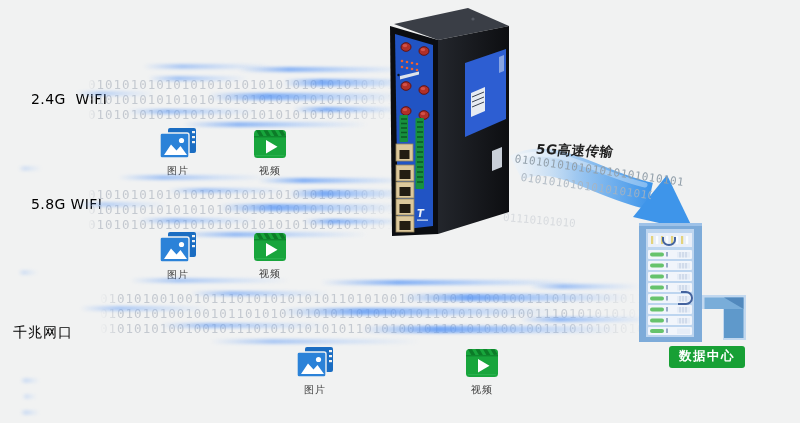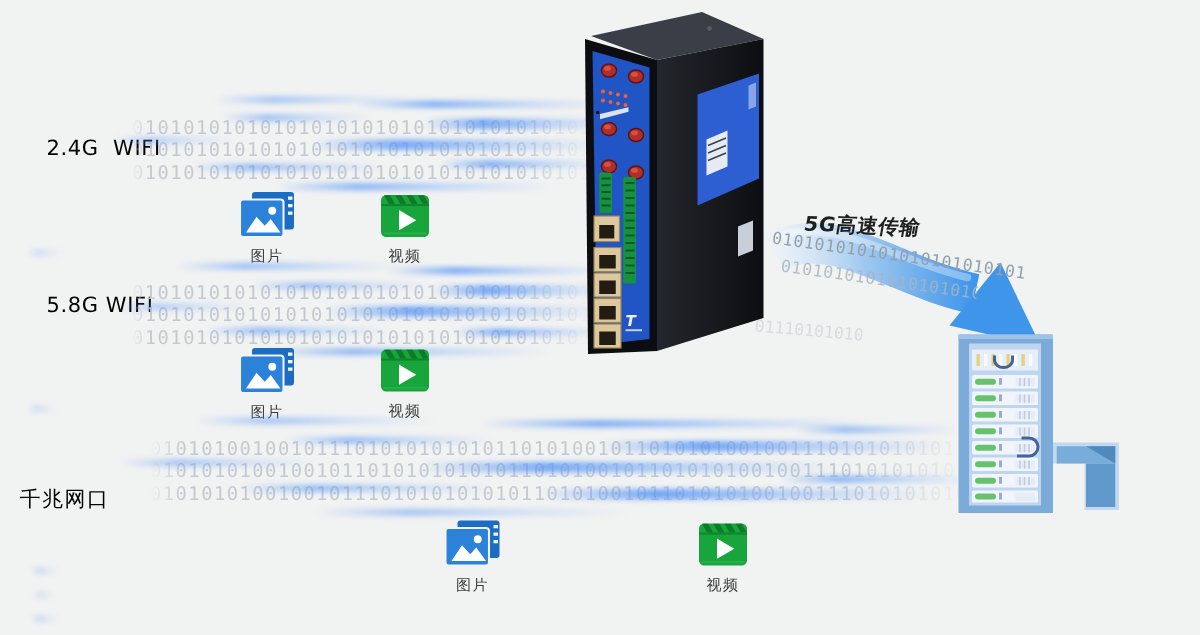--- a/index.html
+++ b/index.html
@@ -299,14 +299,15 @@
       </g>
       <path d="M48,76 h5 a6,6 0 0 1 0,12 h-8" stroke="#44639e" stroke-width="2" fill="none"></path>
     </g>
     <g>
       <path d="M69,79 h44 v45 h-23 v-31 h-21 z" fill="#c2d8ef"></path>
       <rect x="71.5" y="81.5" width="39" height="11.5" fill="#79add9"></rect>
       <polygon points="91,81.5 110.5,81.5 110.5,93 " fill="#5289bd"></polygon>
       <rect x="91" y="93" width="19.5" height="29" fill="#5f99cb"></rect>
     </g>
   </svg>
+  <div class="badge">数据中心</div>
 
 </div>
 
 </body></html>

